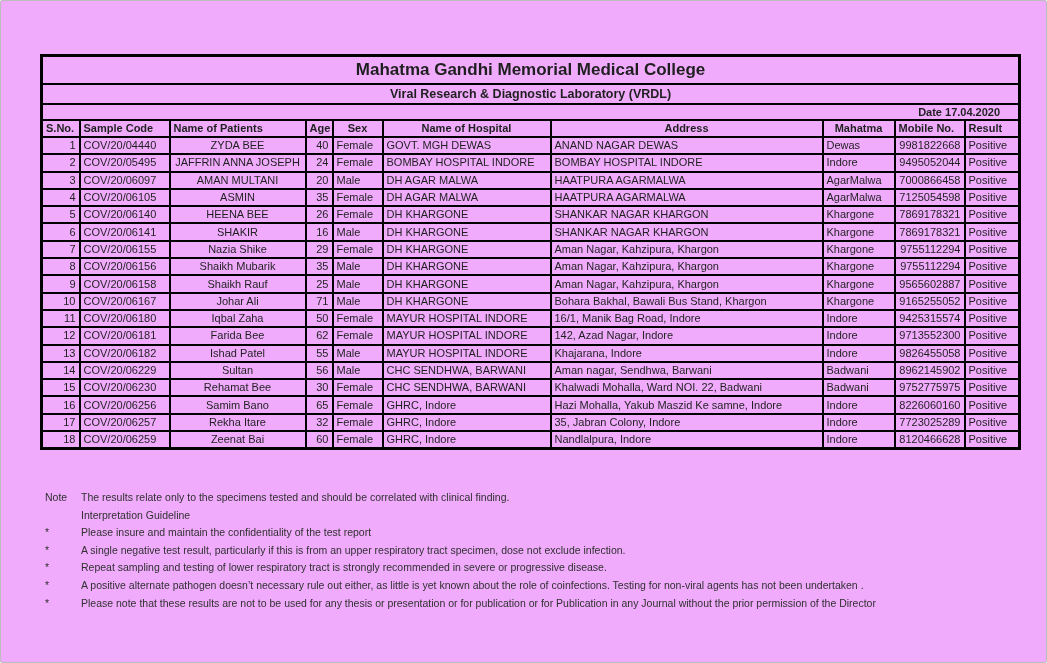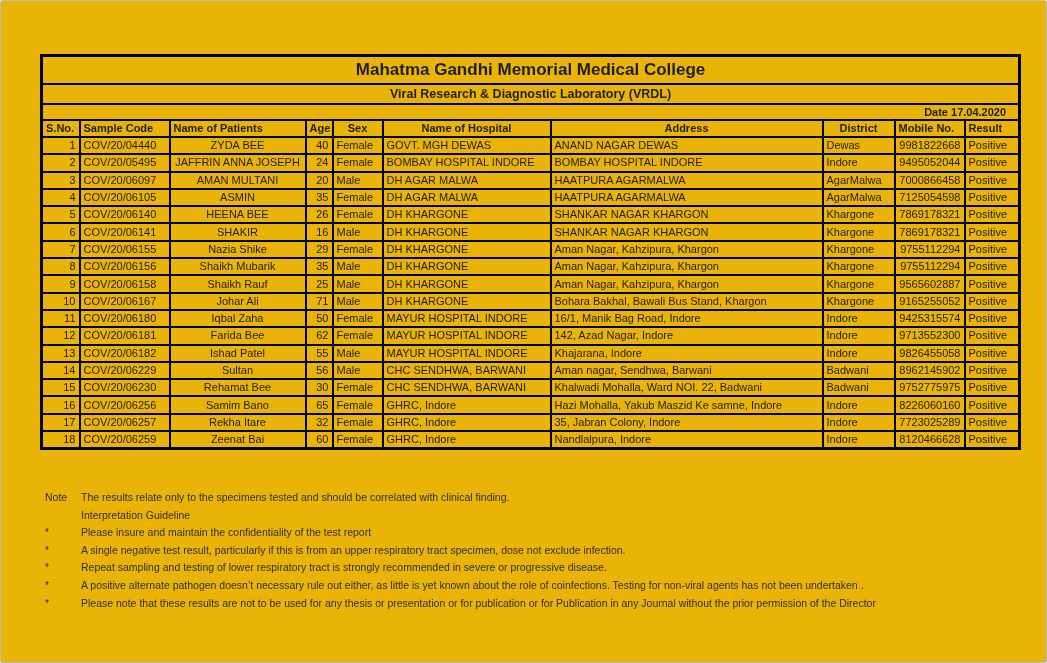--- a/index.html
+++ b/index.html
@@ -3,21 +3,21 @@
 <meta charset="utf-8">
 <style>
   html, body { margin: 0; padding: 0; background: #fff; }
   body {
     width: 1047px; height: 663px; position: relative;
     font-family: "Liberation Sans", sans-serif;
     color: #1f1f1f;
   }
   .page {
     position: absolute; left: 0; top: 0; width: 1045px; height: 661px;
-    border: 1px solid #bdbdbd; background: #eab308; border-radius: 2px;
+    border: 1px solid #bdbdbd; background: #f0abfc; border-radius: 2px;
   }
 
   
   table.report {
     position: absolute; left: 39px; top: 53px; width: 979px;
     border-collapse: collapse; table-layout: fixed;
   }
   table.report th, table.report td {
     border: 2px solid #000;
     padding: 0 3px;
@@ -34,21 +34,21 @@
   tr.subtitle-row td {
     height: 18px; text-align: center;
     font-size: 12.5px; font-weight: bold; line-height: 18px;
   }
   tr.address-row td {
     height: 14px; text-align: center;
     font-size: 10.5px; line-height: 14px;
   }
   tr.date-row td {
     height: 14px; text-align: right;
-    font-size: 11px; font-weight: bold; line-height: 14px; padding-right: 12px;
+    font-size: 11px; font-weight: bold; line-height: 14px; padding-right: 18px;
   }
   tr.col-header th {
     height: 15px; font-size: 11px; font-weight: bold; line-height: 15px;
   }
 
   
   col.col-0 { width: 38px; }
   col.col-1 { width: 90px; }
   col.col-2 { width: 136px; }
   col.col-3 { width: 27px; }
@@ -113,21 +113,21 @@
         <td colspan="10">Date 17.04.2020</td>
       </tr>
       <tr class="col-header" id="col-header-row">
           <th class="col-0">S.No.</th>
           <th class="col-1">Sample Code</th>
           <th class="col-2">Name of Patients</th>
           <th class="col-3">Age</th>
           <th class="col-4">Sex</th>
           <th class="col-5">Name of Hospital</th>
           <th class="col-6">Address</th>
-          <th class="col-7">District</th>
+          <th class="col-7">Mahatma</th>
           <th class="col-8">Mobile No.</th>
           <th class="col-9">Result</th>
         </tr>
     </thead>
     <tbody id="table-body">
         <tr>
           <td class="col-0">1</td>
           <td class="col-1">COV/20/04440</td>
           <td class="col-2">ZYDA BEE</td>
           <td class="col-3">40</td>

